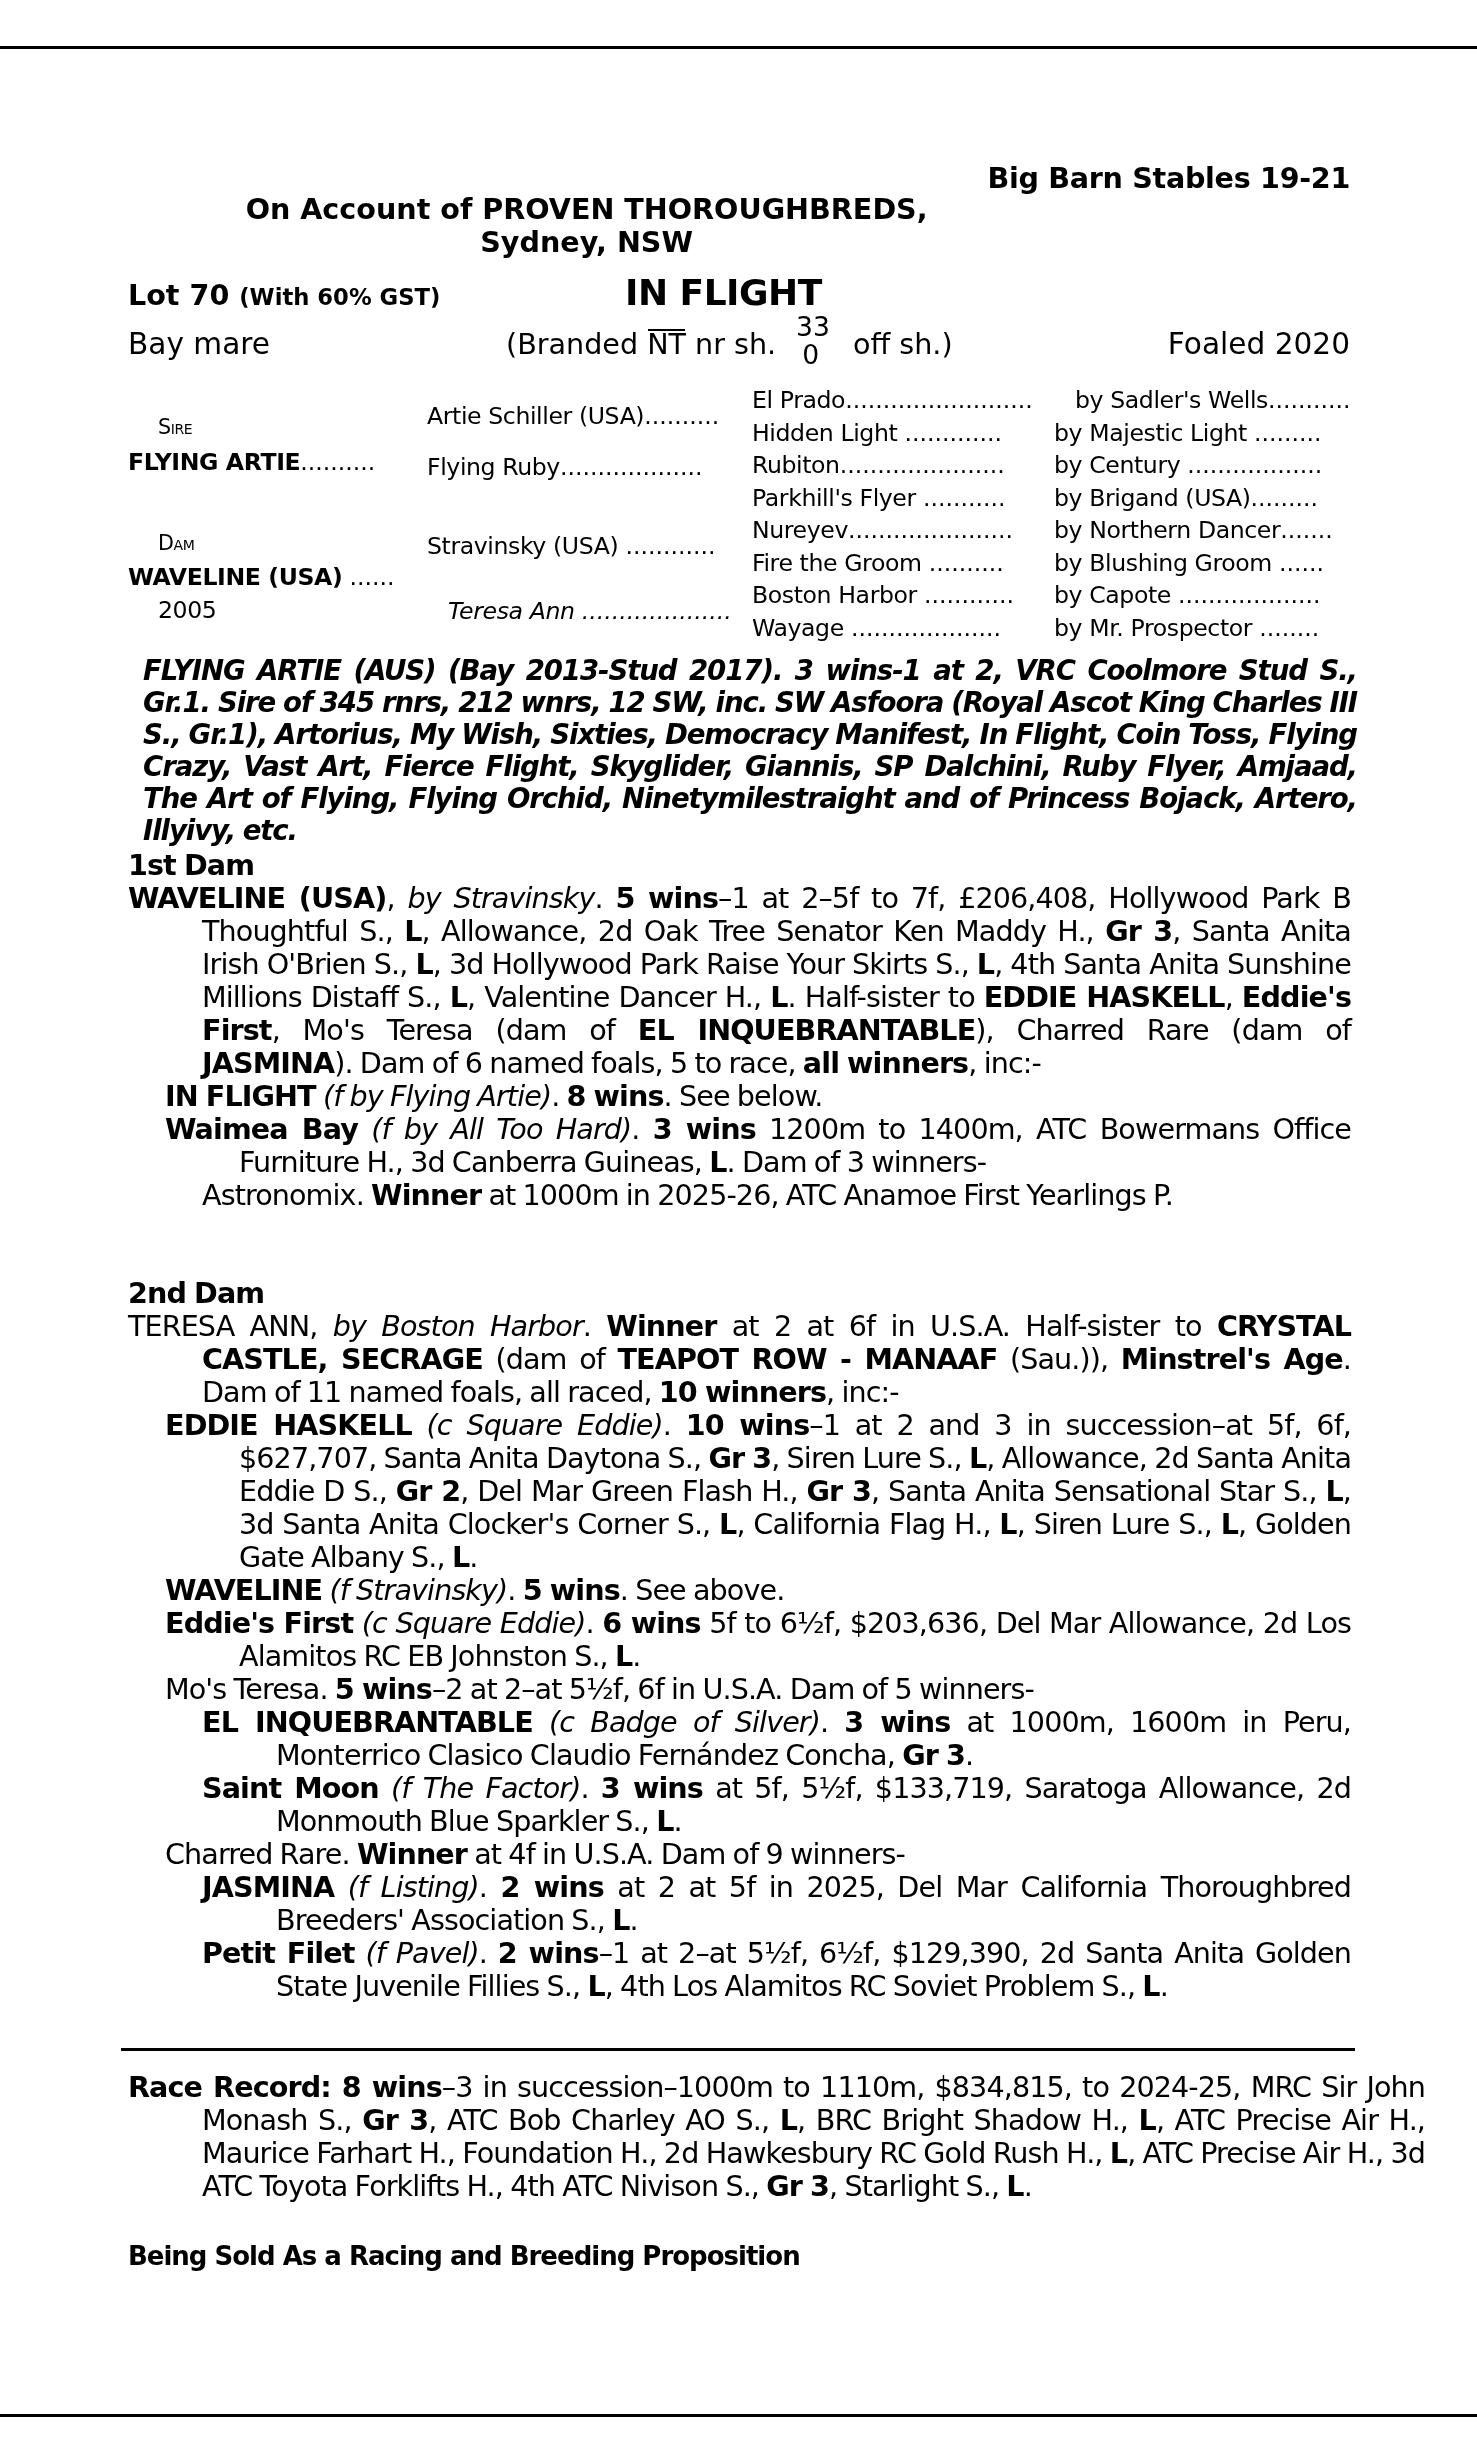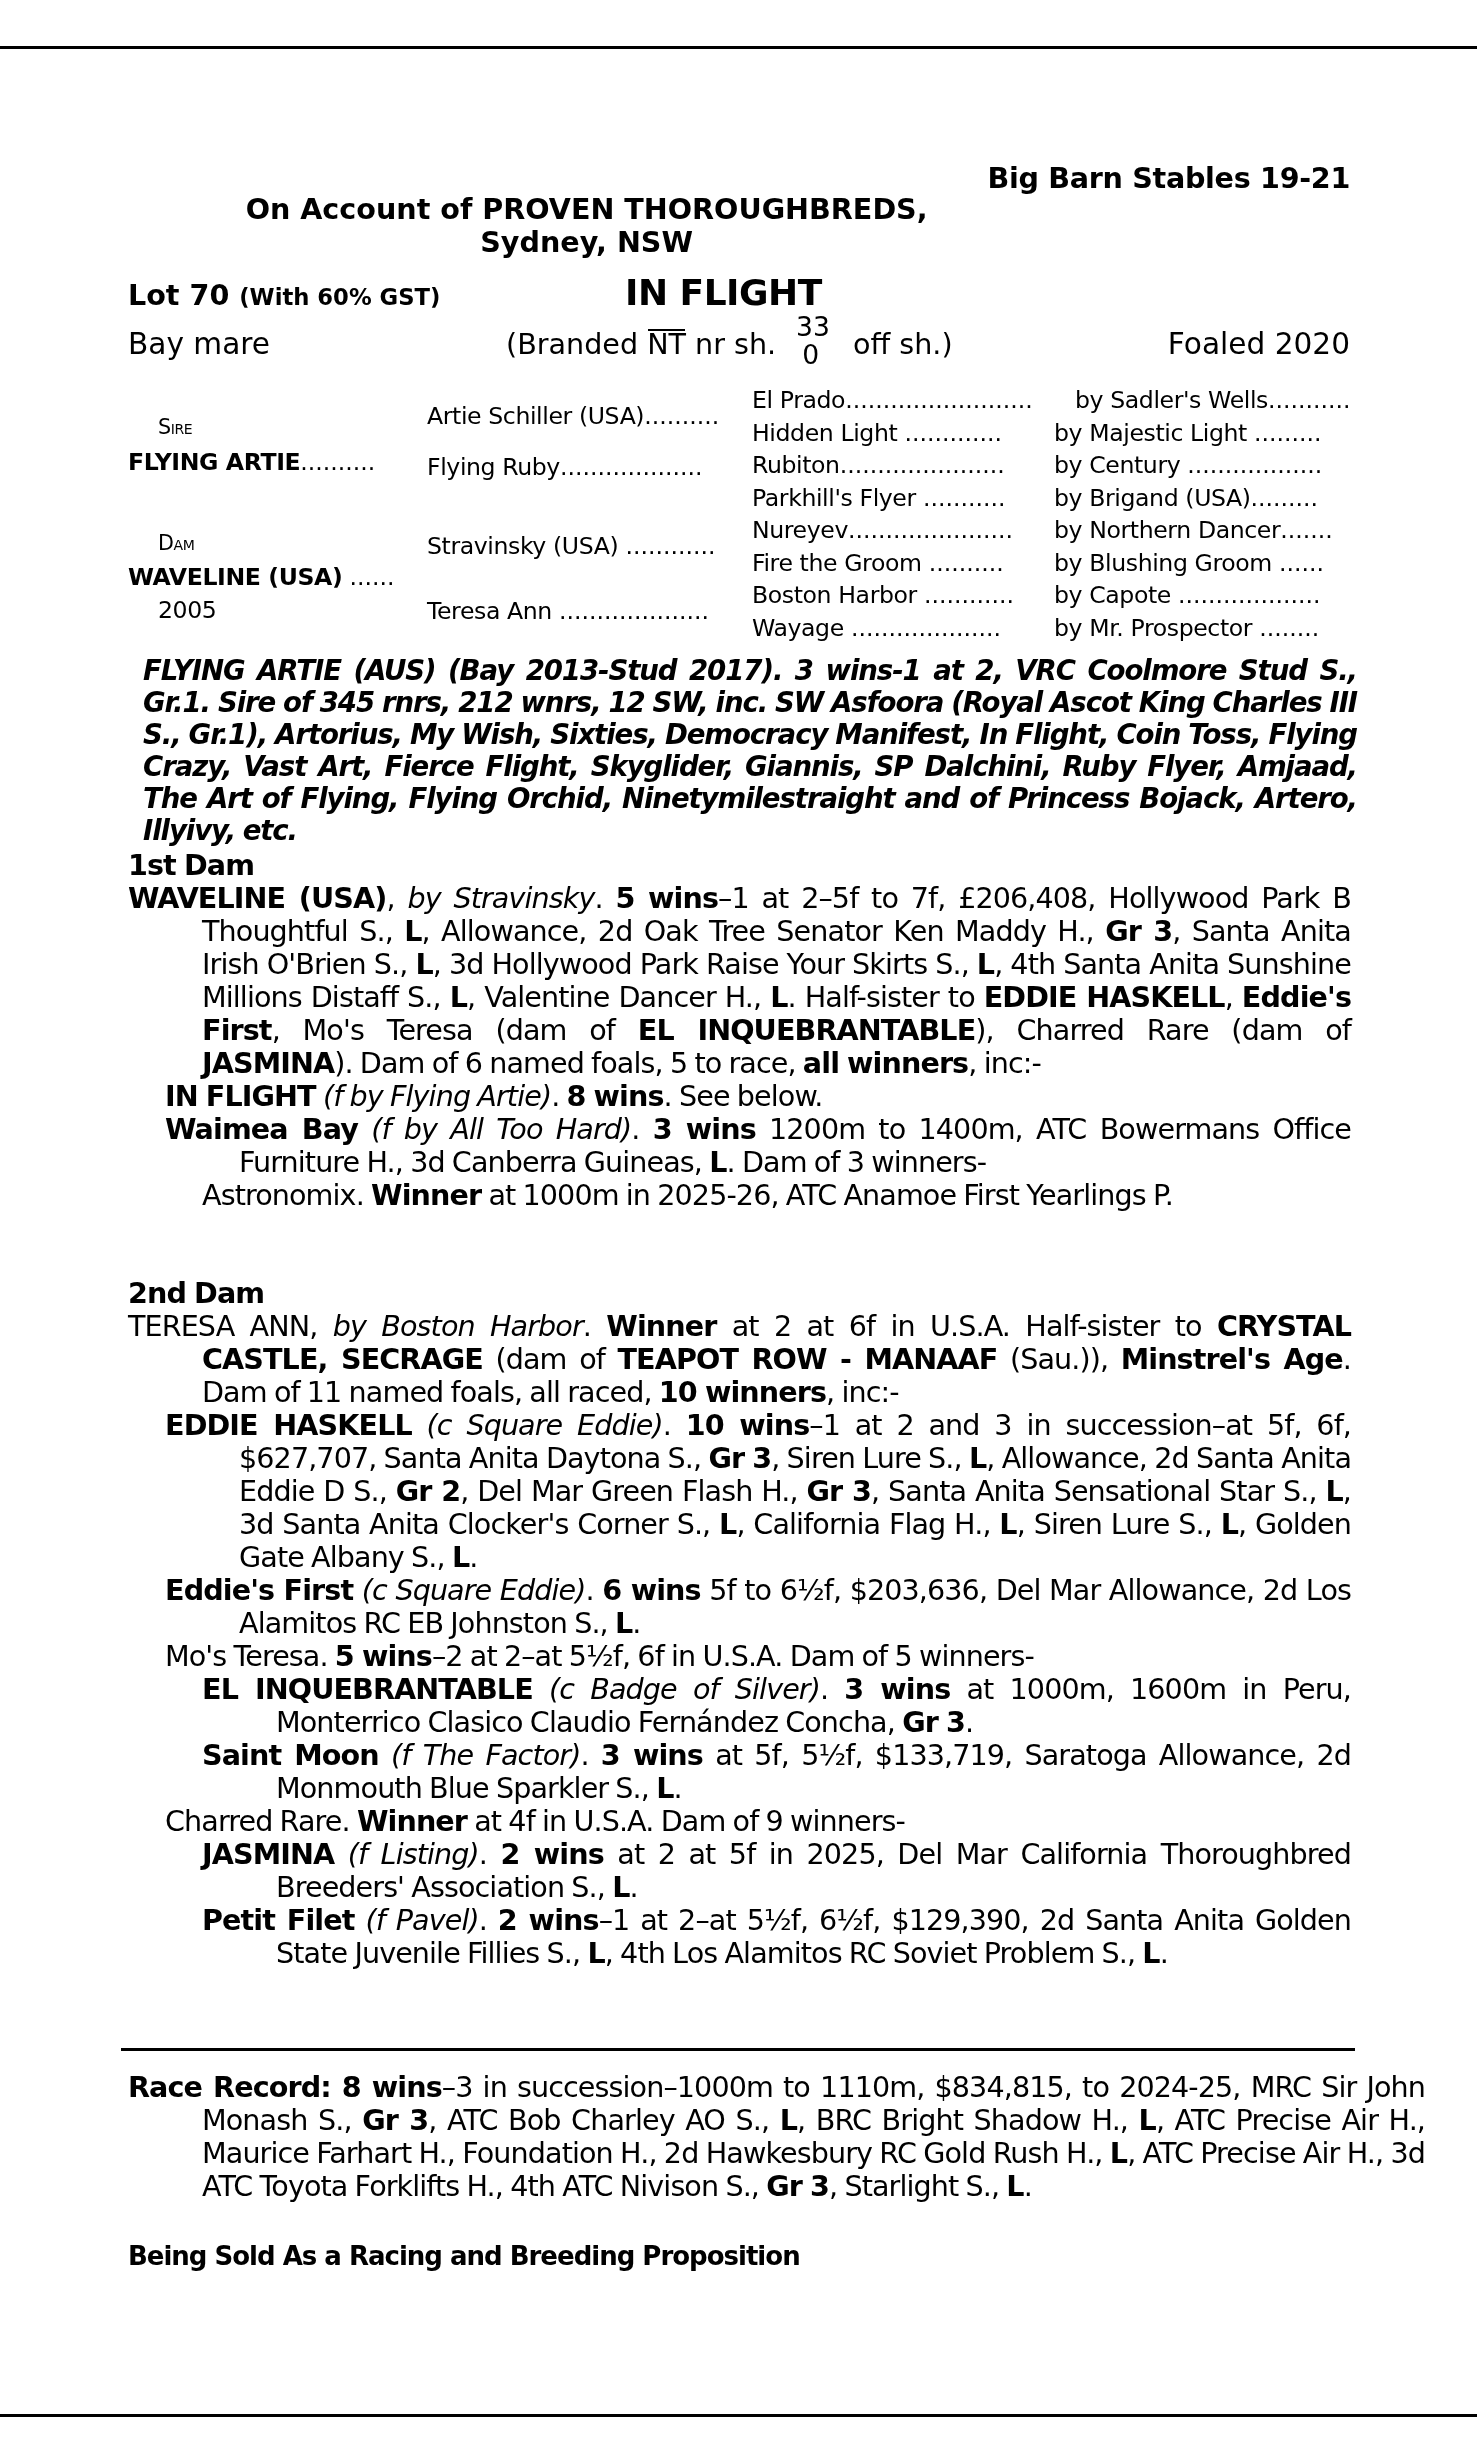--- a/index.html
+++ b/index.html
@@ -74,21 +74,21 @@
 <div class="ped">
   <div class="cell label" style="left:158px; top:25.6px;">Sire</div>
   <div class="cell" style="left:128px; top:59px;"><b>FLYING ARTIE</b><span class="dots">..........</span></div>
   <div class="cell label" style="left:158px; top:142px;">Dam</div>
   <div class="cell" style="left:128px; top:174px;"><b>WAVELINE (USA)</b> <span class="dots">......</span></div>
   <div class="cell" style="left:158px; top:207px;">2005</div>
 
   <div class="cell" style="left:427px; top:12.8px;"><span>Artie Schiller (USA)</span><span class="dots">..........</span></div>
   <div class="cell" style="left:427px; top:64px;"><span>Flying Ruby</span><span class="dots">...................</span></div>
   <div class="cell" style="left:427px; top:143px;"><span>Stravinsky (USA)</span> <span class="dots">............</span></div>
-  <div class="cell" style="left:427px; top:208px;"><span>Teresa Ann</span> <span class="dots">....................</span></div>
+  <div class="cell" style="left:448px; top:208px;font-style:italic;"><span>Teresa Ann</span> <span class="dots">....................</span></div>
 
   <div class="cell" style="left:752px; top:-3px;"><span>El Prado</span><span class="dots">.........................</span></div>
   <div class="cell" style="left:752px; top:29.6px;"><span>Hidden Light</span> <span class="dots">.............</span></div>
   <div class="cell" style="left:752px; top:62px;"><span>Rubiton</span><span class="dots">......................</span></div>
   <div class="cell" style="left:752px; top:95px;"><span>Parkhill's Flyer</span> <span class="dots">...........</span></div>
   <div class="cell" style="left:752px; top:127px;"><span>Nureyev</span><span class="dots">......................</span></div>
   <div class="cell" style="left:752px; top:160px;"><span>Fire the Groom</span> <span class="dots">..........</span></div>
   <div class="cell" style="left:752px; top:192px;"><span>Boston Harbor</span> <span class="dots">............</span></div>
   <div class="cell" style="left:752px; top:225px;"><span>Wayage</span> <span class="dots">....................</span></div>
 
@@ -111,20 +111,21 @@
   <div class="para h1"><b>Waimea Bay</b> <i>(f by All Too Hard)</i>. <b>3 wins</b><span> 1200m to 1400m, ATC Bowermans Office Furniture H., 3d Canberra Guineas, </span><b>L</b><span>. Dam of 3 winners-</span></div>
   <div class="para" style="padding-left:74px;"><span>Astronomix</span>. <b>Winner</b><span> at 1000m in 2025-26, ATC Anamoe First Yearlings P.</span></div>
 </div>
 
 <div class="sec" style="top:1277px;">
   <div class="title">2nd Dam</div>
   <div class="para h0"><span>TERESA ANN</span>, <i>by Boston Harbor</i>. <b>Winner</b><span> at 2 at 6f in U.S.A. Half-sister to </span><b>CRYSTAL CASTLE, SECRAGE</b><span> (dam of </span><b>TEAPOT ROW - MANAAF</b><span> (Sau.)), </span><b>Minstrel's Age</b><span>. Dam of 11 named foals, all raced, </span><b>10 winners</b><span>, inc:-</span></div>
 
   <div class="para h1"><b>EDDIE HASKELL</b> <i>(c Square Eddie)</i>. <b>10 wins</b><span>–1 at 2 and 3 in succession–at 5f, 6f, $627,707, Santa Anita Daytona S., </span><b>Gr 3</b><span>, Siren Lure S., </span><b>L</b><span>, Allowance, 2d Santa Anita Eddie D S., </span><b>Gr 2</b><span>, Del Mar Green Flash H., </span><b>Gr 3</b><span>, Santa Anita Sensational Star S., </span><b>L</b><span>, 3d Santa Anita Clocker's Corner S., </span><b>L</b><span>, California Flag H., </span><b>L</b><span>, Siren Lure S., </span><b>L</b><span>, Golden Gate Albany S., </span><b>L</b><span>.</span></div>
 
+  <div class="para h1"><b>WAVELINE</b> <i>(f Stravinsky)</i>. <b>5 wins</b><span>. See above.</span></div>
 
   <div class="para h1"><b>Eddie's First</b> <i>(c Square Eddie)</i>. <b>6 wins</b><span> 5f to 6½f, $203,636, Del Mar Allowance, 2d Los Alamitos RC EB Johnston S., </span><b>L</b><span>.</span></div>
 
   <div class="para h1"><span>Mo's Teresa. </span><b>5 wins</b><span>–2 at 2–at 5½f, 6f in U.S.A. Dam of 5 winners-</span></div>
 
   <div class="para h2"><b>EL INQUEBRANTABLE</b> <i>(c Badge of Silver)</i>. <b>3 wins</b><span> at 1000m, 1600m in Peru, Monterrico Clasico Claudio Fernández Concha, </span><b>Gr 3</b><span>.</span></div>
 
   <div class="para h2"><b>Saint Moon</b> <i>(f The Factor)</i>. <b>3 wins</b><span> at 5f, 5½f, $133,719, Saratoga Allowance, 2d Monmouth Blue Sparkler S., </span><b>L</b><span>.</span></div>
 
   <div class="para h1"><span>Charred Rare. </span><b>Winner</b><span> at 4f in U.S.A. Dam of 9 winners-</span></div>

